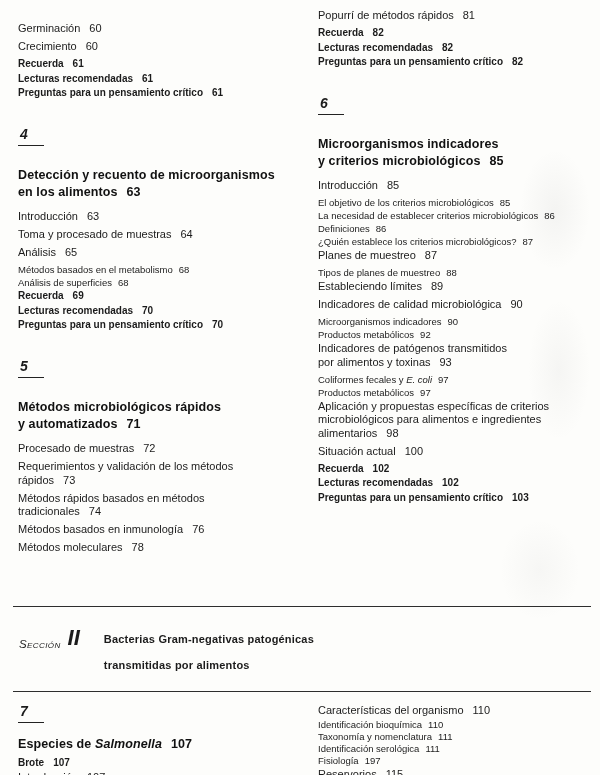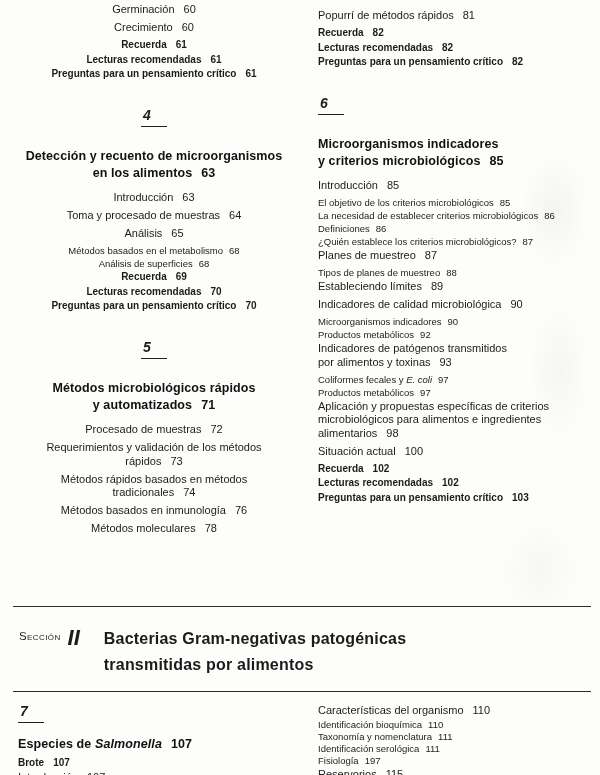--- a/index.html
+++ b/index.html
@@ -2,21 +2,21 @@
 <html><head>
 <meta charset="utf-8">
 <title>Document</title>
 <style>
   * { margin:0; padding:0; box-sizing:border-box; }
   html,body { width:600px; height:775px; }
   body { background:#ffffff; font-family:"Liberation Sans", sans-serif; color:#1b1b1b; }
   .page { position:relative; width:600px; height:775px; background:#fdfdfb; overflow:hidden; }
 
   .col { position:absolute; }
-  #col-tl { left:18px; top:3px;  width:272px;text-align:center; }
+  #col-tl { left:18px; top:22px;  width:272px; }
   #col-tr { left:318px; top:9px; width:274px; }
   #col-bl { left:18px; top:702px; width:272px; }
   #col-br { left:318px; top:704px; width:274px; }
 
   .entry { font-size:11px;  line-height:13.5px; margin-bottom:4.5px; }
   .sub   { font-size:9.5px; line-height:11px;   margin-bottom:2px; color:#222; }
   .ref   { font-size:10px;  line-height:11px;   margin-bottom:3.5px; font-weight:bold; }
   .heading { font-size:12.5px; font-weight:bold; line-height:17px; margin:0 0 9px; color:#111; letter-spacing:.1px; }
 
   .chapter { margin:27px 0 21px; }
@@ -32,23 +32,23 @@
 
   .tight .entry { margin-bottom:3px; line-height:13px; }
   .tight .sub   { margin-bottom:1.5px; line-height:10.5px; }
   .tight .heading { margin-bottom:4px; }
   .tight .ref { margin-bottom:3px; }
 
   .divider { position:absolute; left:13px; top:606px; width:578px;
              border-top:1.7px solid #2e2e2e; border-bottom:1.7px solid #2e2e2e;
              padding:19px 0 13px 6px; }
   .sd-row   { display:flex; align-items:flex-start; }
-  .sd-kicker{ font-variant:small-caps; font-size:11.5px; letter-spacing:.4px; margin-top:4px; }
+  .sd-kicker{ font-style:italic; font-variant:small-caps; font-size:11.5px; letter-spacing:.4px; margin-top:12px; }
   .sd-number{ font-size:22px; font-weight:bold; font-style:italic; line-height:22px; margin:1px 24px 0 7px; }
-  .sd-title { font-size:16px; font-weight:bold; line-height:26px; letter-spacing:.2px; }
+  .sd-title { font-size:11px; font-weight:bold; line-height:26px; letter-spacing:.2px; }
 
   .smudge { position:absolute; pointer-events:none; }
   .smudge1 { left:520px; top:150px; width:70px; height:120px; background:radial-gradient(closest-side, rgba(120,120,120,.07), rgba(120,120,120,0)); }
   .smudge2 { left:528px; top:300px; width:62px; height:140px; background:radial-gradient(closest-side, rgba(120,120,120,.06), rgba(120,120,120,0)); }
   .smudge3 { left:500px; top:520px; width:80px; height:100px; background:radial-gradient(closest-side, rgba(120,120,120,.05), rgba(120,120,120,0)); }
 </style>
 </head>
 <body>
 
 <div class="page">

